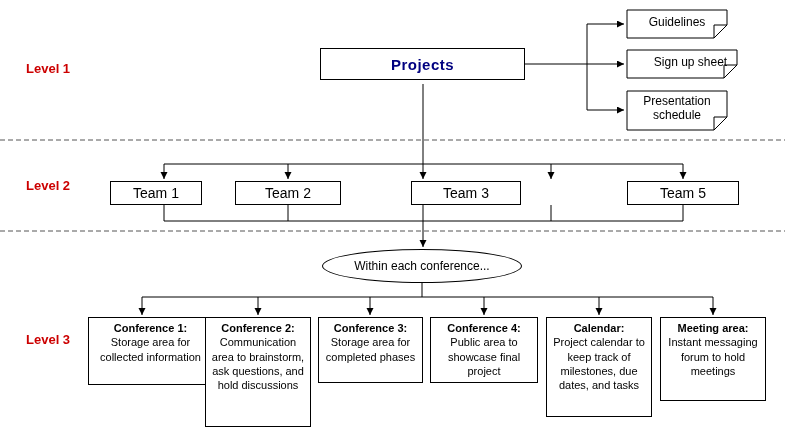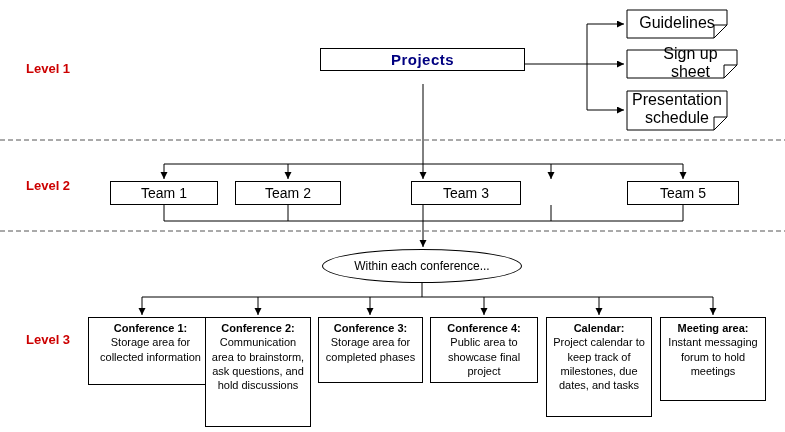--- a/index.html
+++ b/index.html
@@ -27,21 +27,21 @@
     font-weight:bold;
     color:#000080;
     letter-spacing:.5px;
   }
   .team{font-size:14px;}
   .ellipse{border-radius:50%;font-size:12px;}
   .docLabel{
     position:absolute;
     display:flex;align-items:center;justify-content:center;
     text-align:center;
-    font-size:16px;line-height:1.15;
+    font-size:12px;line-height:1.15;
     box-sizing:border-box;padding:0 6px;
   }
   .lvl3{
     align-items:flex-start;
     font-size:11px;line-height:1.3;
     padding:3px 2px;
   }
   .lvl3 .t{font-weight:bold;display:block;}
   .levelLabel{
     position:absolute;
@@ -99,27 +99,27 @@
     <path d="M370,297 V315" stroke="#000" fill="none" marker-end="url(#arrow)"></path>
     <path d="M484,297 V315" stroke="#000" fill="none" marker-end="url(#arrow)"></path>
     <path d="M599,297 V315" stroke="#000" fill="none" marker-end="url(#arrow)"></path>
     <path d="M713,297 V315" stroke="#000" fill="none" marker-end="url(#arrow)"></path>
   </svg>
 
   <div class="levelLabel" style="left:26px;top:61px;">Level 1</div>
   <div class="levelLabel" style="left:26px;top:178px;">Level 2</div>
   <div class="levelLabel" style="left:26px;top:332px;">Level 3</div>
 
-  <div class="node projects" style="left:320px;top:48px;width:205px;height:23px;">Projects</div>
+  <div class="node projects" style="left:320px;top:48px;width:205px;height:32px;">Projects</div>
 
   <div class="docLabel" style="left:627px;top:10px;width:100px;height:26px;">Guidelines</div>
   <div class="docLabel" style="left:627px;top:50px;width:110px;height:26px;padding-left:23px;">Sign up sheet</div>
   <div class="docLabel" style="left:627px;top:91px;width:100px;height:36px;">Presentation schedule</div>
 
-  <div class="node team" style="left:110px;top:181px;width:108px;height:24px;">Team 1</div>
+  <div class="node team" style="left:110px;top:181px;width:92px;height:24px;">Team 1</div>
   <div class="node team" style="left:235px;top:181px;width:106px;height:24px;">Team 2</div>
   <div class="node team" style="left:368px;top:181px;width:110px;height:24px;margin-left:43px;">Team 3</div>
   <div class="node team" style="left:627px;top:181px;width:112px;height:24px;">Team 5</div>
 
   <div class="node ellipse" style="left:322px;top:249px;width:200px;height:34px;">Within each conference...</div>
 
   <div class="node lvl3" style="left:88px;top:317px;width:125px;height:68px;">
     <div><span class="t">Conference 1:</span><span>Storage area for collected information</span></div>
   </div>
 

